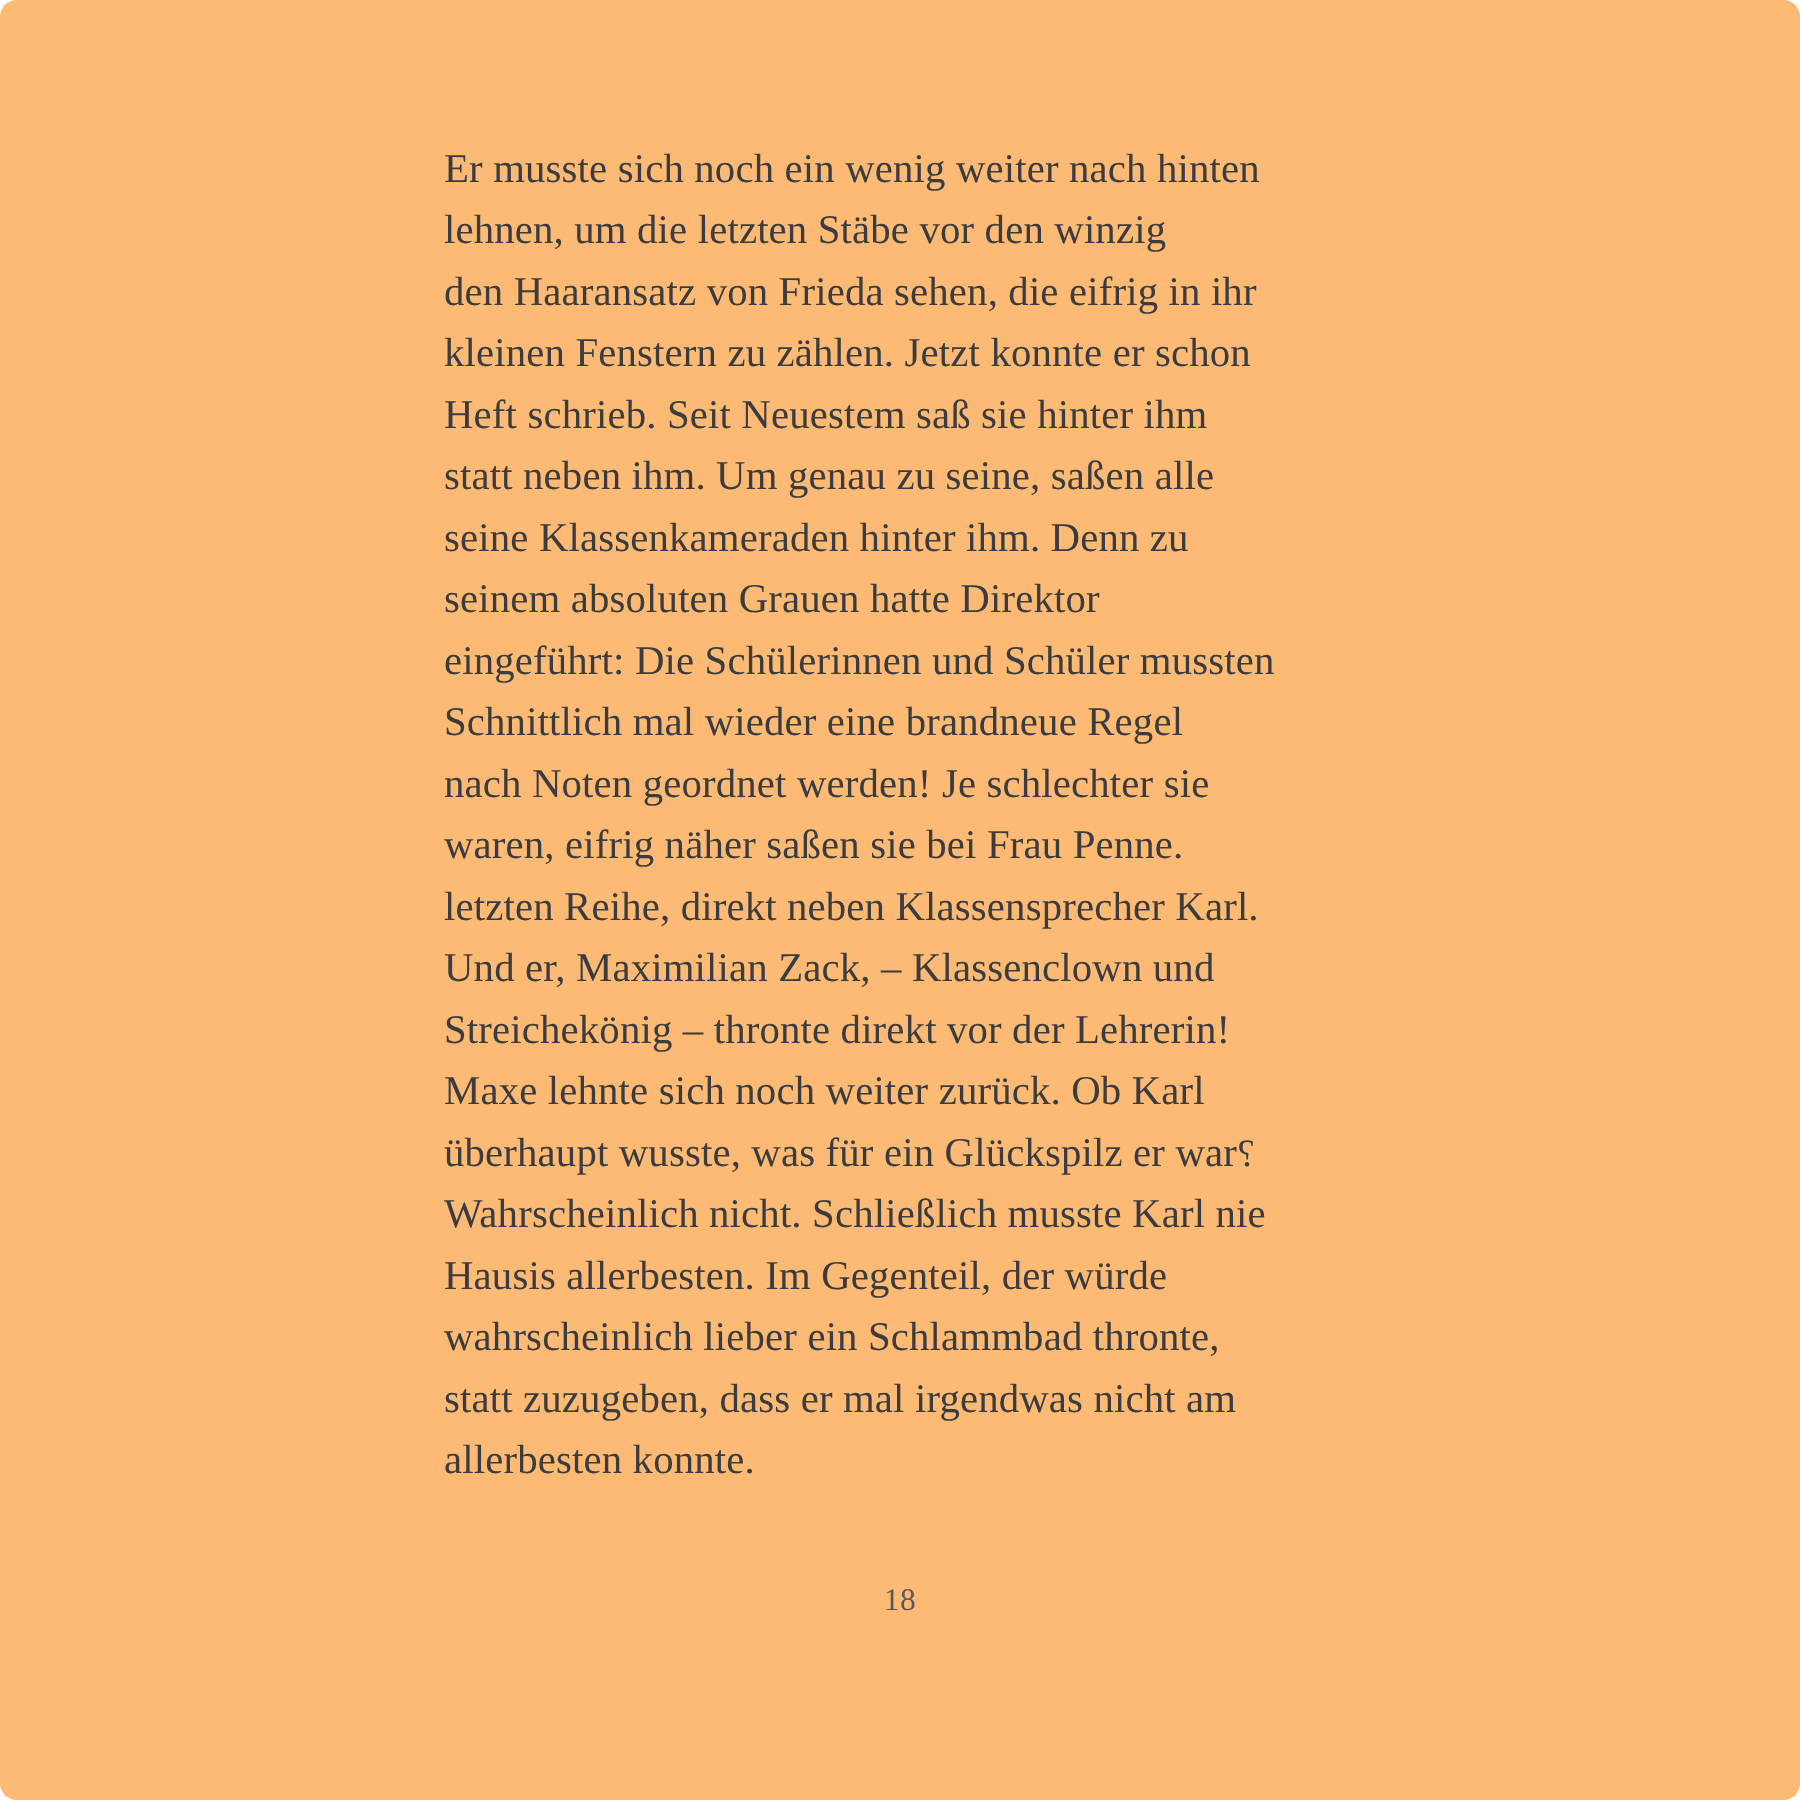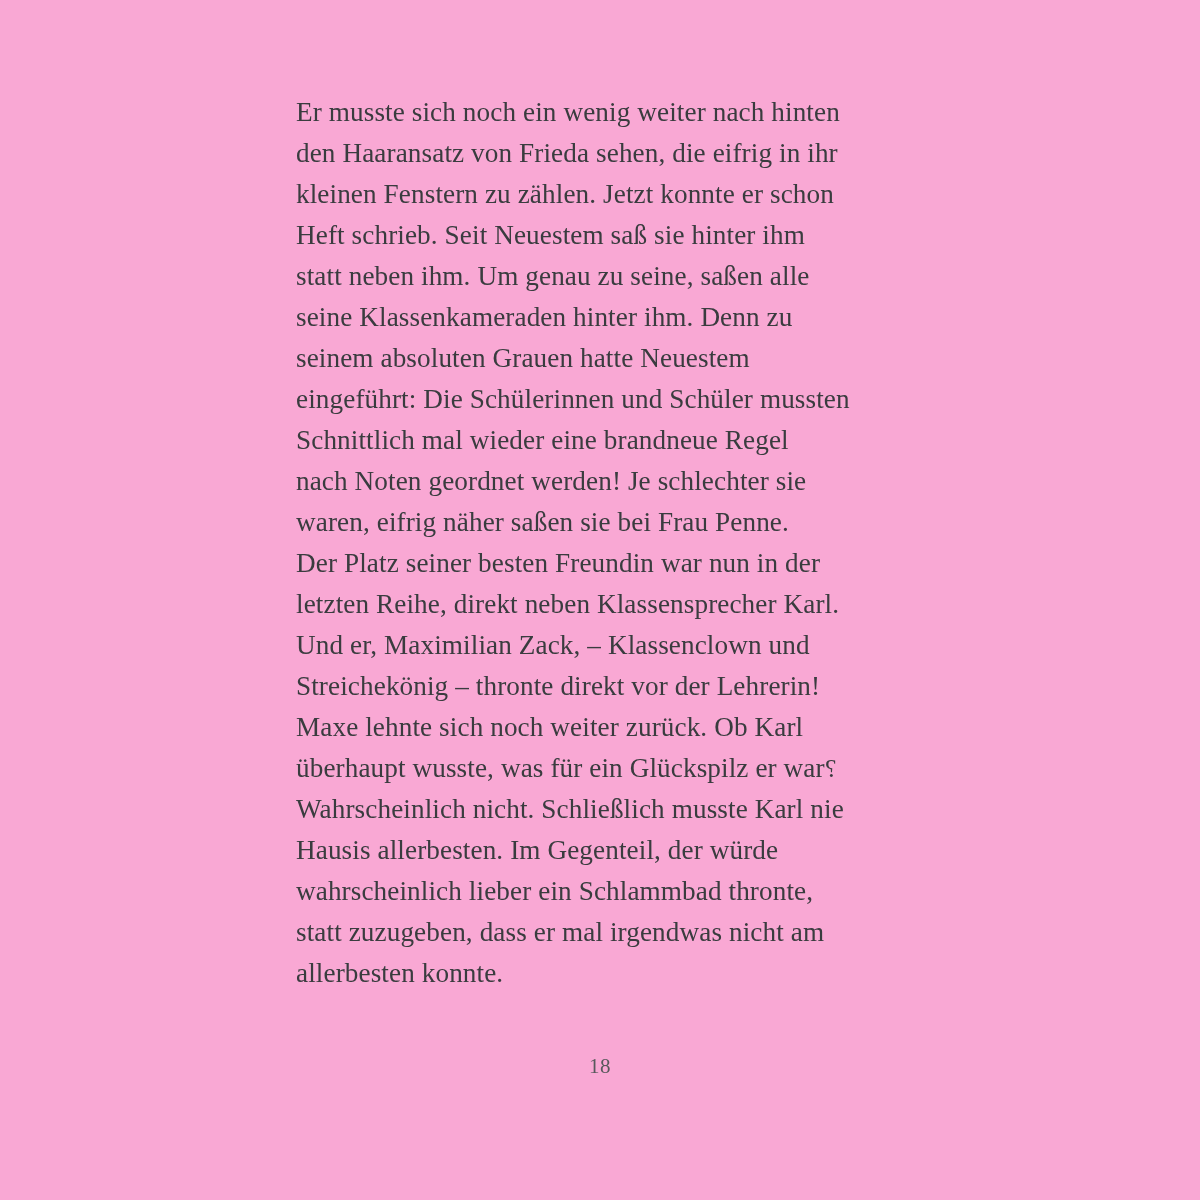--- a/index.html
+++ b/index.html
@@ -14,21 +14,22 @@
     background: #ffffff;
     font-family: "Liberation Serif", "DejaVu Serif", serif;
     overflow: hidden;
     -webkit-font-smoothing: antialiased;
   }
 
   .page {
     position: relative;
     width: 1200px;
     height: 1200px;
-    background: #f9a8d4;
+    background: #fdba74;
+    border-radius: 11px;
   }
 
   
   .textblock {
     position: absolute;
     left: 296px;
     top: 92px;
     width: 600px;
   }
 
@@ -63,31 +64,31 @@
     letter-spacing: 0.4px;
   }
 </style>
 </head>
 <body>
 
 <div class="page">
 
   <div class="textblock">
     <div class="line">Er musste sich noch ein wenig weiter nach hinten</div>
+    <div class="line">lehnen, um die letzten Stäbe vor den winzig</div>
     <div class="line">den Haaransatz von Frieda sehen, die eifrig in ihr</div>
     <div class="line">kleinen Fenstern zu zählen. Jetzt konnte er schon</div>
     <div class="line">Heft schrieb. Seit Neuestem saß sie hinter ihm</div>
     <div class="line">statt neben ihm. Um genau zu seine, saßen alle</div>
     <div class="line">seine Klassenkameraden hinter ihm. Denn zu</div>
-    <div class="line">seinem absoluten Grauen hatte Neuestem</div>
+    <div class="line">seinem absoluten Grauen hatte Direktor</div>
     <div class="line">eingeführt: Die Schülerinnen und Schüler mussten</div>
     <div class="line">Schnittlich mal wieder eine brandneue Regel</div>
     <div class="line">nach Noten geordnet werden! Je schlechter sie</div>
     <div class="line">waren, eifrig näher saßen sie bei Frau Penne.</div>
-    <div class="line">Der Platz seiner besten Freundin war nun in der</div>
     <div class="line">letzten Reihe, direkt neben Klassensprecher Karl.</div>
     <div class="line">Und er, Maximilian Zack, – Klassenclown und</div>
     <div class="line">Streichekönig – thronte direkt vor der Lehrerin!</div>
     <div class="line">Maxe lehnte sich noch weiter zurück. Ob Karl</div>
     <div class="line"><span>überhaupt wusste, was für ein Glückspilz er war</span><span class="qmark">?</span></div>
     <div class="line">Wahrscheinlich nicht. Schließlich musste Karl nie</div>
     <div class="line">Hausis allerbesten. Im Gegenteil, der würde</div>
     <div class="line">wahrscheinlich lieber ein Schlammbad thronte,</div>
     <div class="line">statt zuzugeben, dass er mal irgendwas nicht am</div>
     <div class="line">allerbesten konnte.</div>

